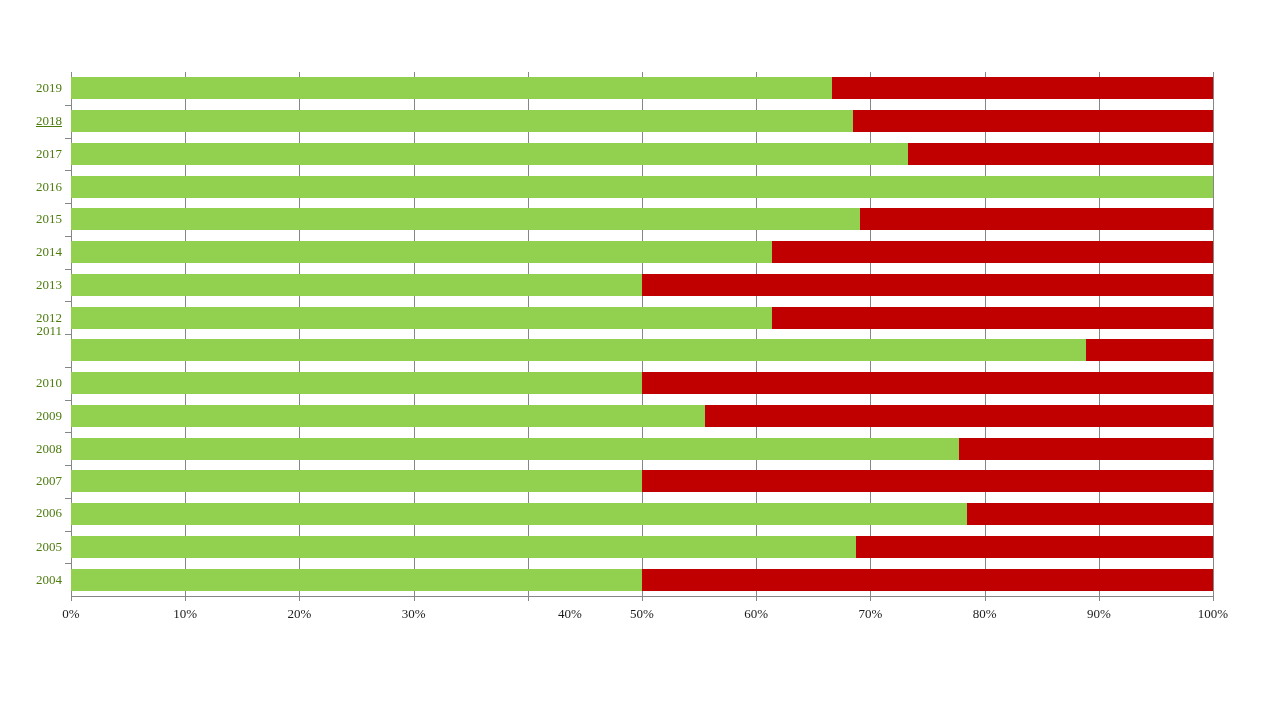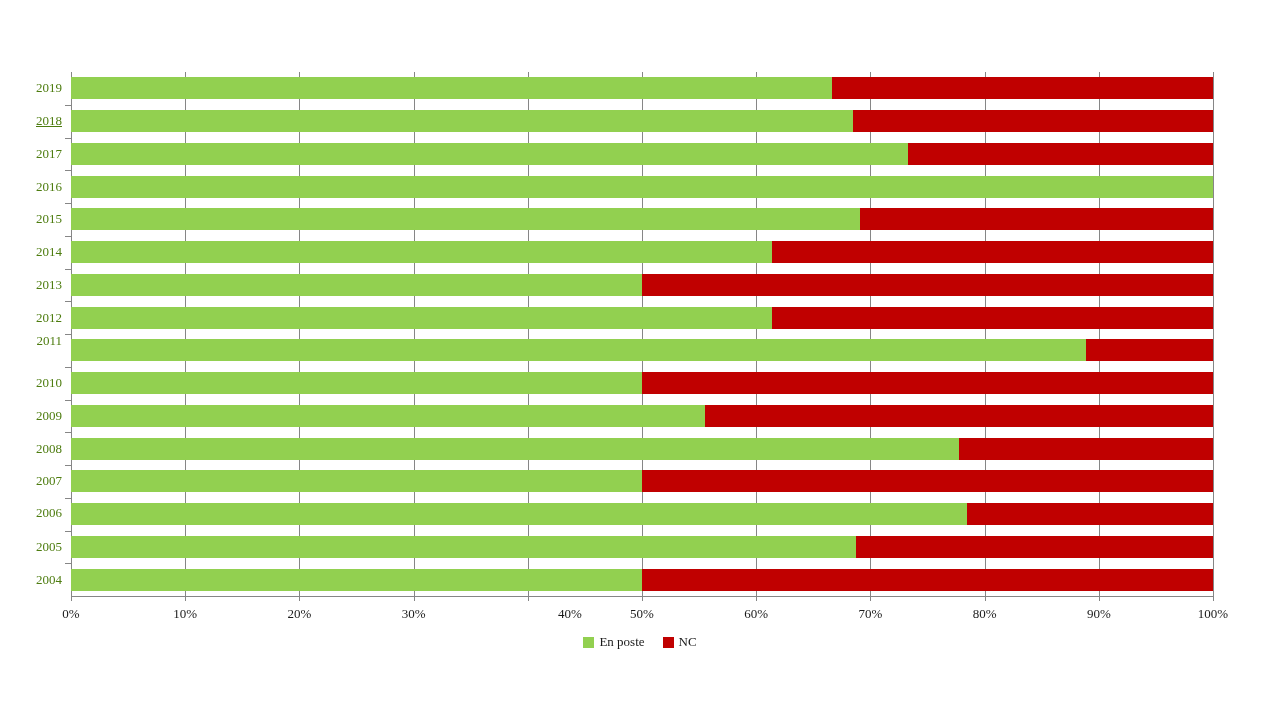--- a/index.html
+++ b/index.html
@@ -225,21 +225,21 @@
       <div class="ytick" style="top: 175.625px;">2016</div>
       <div class="ytick-mark" style="top: 170.25px;"></div>
       <div class="ytick" style="top: 208.375px;">2015</div>
       <div class="ytick-mark" style="top: 203px;"></div>
       <div class="ytick" style="top: 241.125px;">2014</div>
       <div class="ytick-mark" style="top: 235.75px;"></div>
       <div class="ytick" style="top: 273.875px;">2013</div>
       <div class="ytick-mark" style="top: 268.5px;"></div>
       <div class="ytick" style="top: 306.625px;">2012</div>
       <div class="ytick-mark" style="top: 301.25px;"></div>
-      <div class="ytick" style="top: 330px;">2011</div>
+      <div class="ytick" style="top: 320px;">2011</div>
       <div class="ytick-mark" style="top: 334px;"></div>
       <div class="ytick" style="top: 372.125px;">2010</div>
       <div class="ytick-mark" style="top: 366.75px;"></div>
       <div class="ytick" style="top: 404.875px;">2009</div>
       <div class="ytick-mark" style="top: 399.5px;"></div>
       <div class="ytick" style="top: 437.625px;">2008</div>
       <div class="ytick-mark" style="top: 432.25px;"></div>
       <div class="ytick" style="top: 470.375px;">2007</div>
       <div class="ytick-mark" style="top: 465px;"></div>
       <div class="ytick" style="top: 502px;">2006</div>
@@ -267,24 +267,14 @@
       <div class="xtick-mark" style="left: 870.4px;"></div>
       <div class="xtick-label" style="left: 870.4px;">70%</div>
       <div class="xtick-mark" style="left: 984.6px;"></div>
       <div class="xtick-label" style="left: 984.6px;">80%</div>
       <div class="xtick-mark" style="left: 1098.8px;"></div>
       <div class="xtick-label" style="left: 1098.8px;">90%</div>
       <div class="xtick-mark" style="left: 1213px;"></div>
       <div class="xtick-label" style="left: 1213px;">100%</div>
     </div>
 
-  <div id="legend">
-      <div class="legend-item">
-        <span class="legend-swatch" style="background: rgb(146, 208, 80);"></span>
-        <span>En poste</span>
-      </div>
-      <div class="legend-item">
-        <span class="legend-swatch" style="background: rgb(192, 0, 0);"></span>
-        <span>NC</span>
-      </div>
-    </div>
 
 </div>
 
 </body></html>

